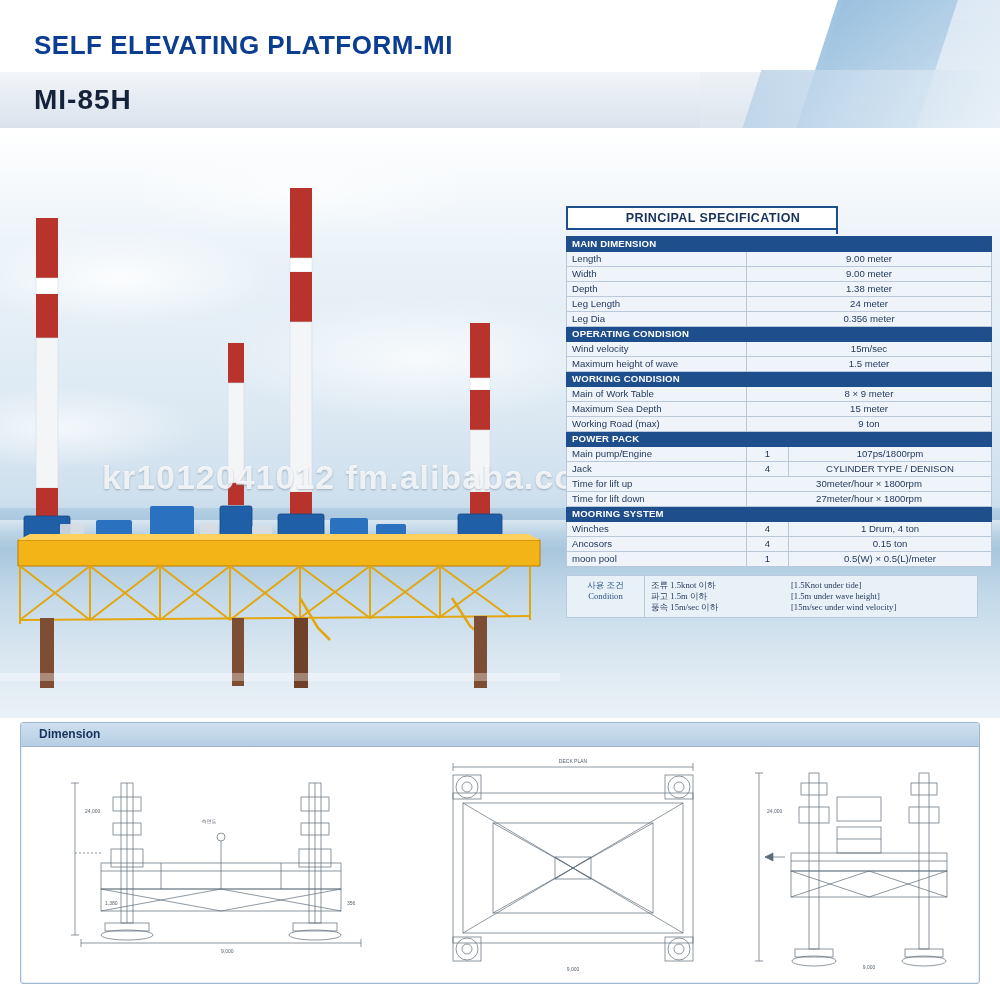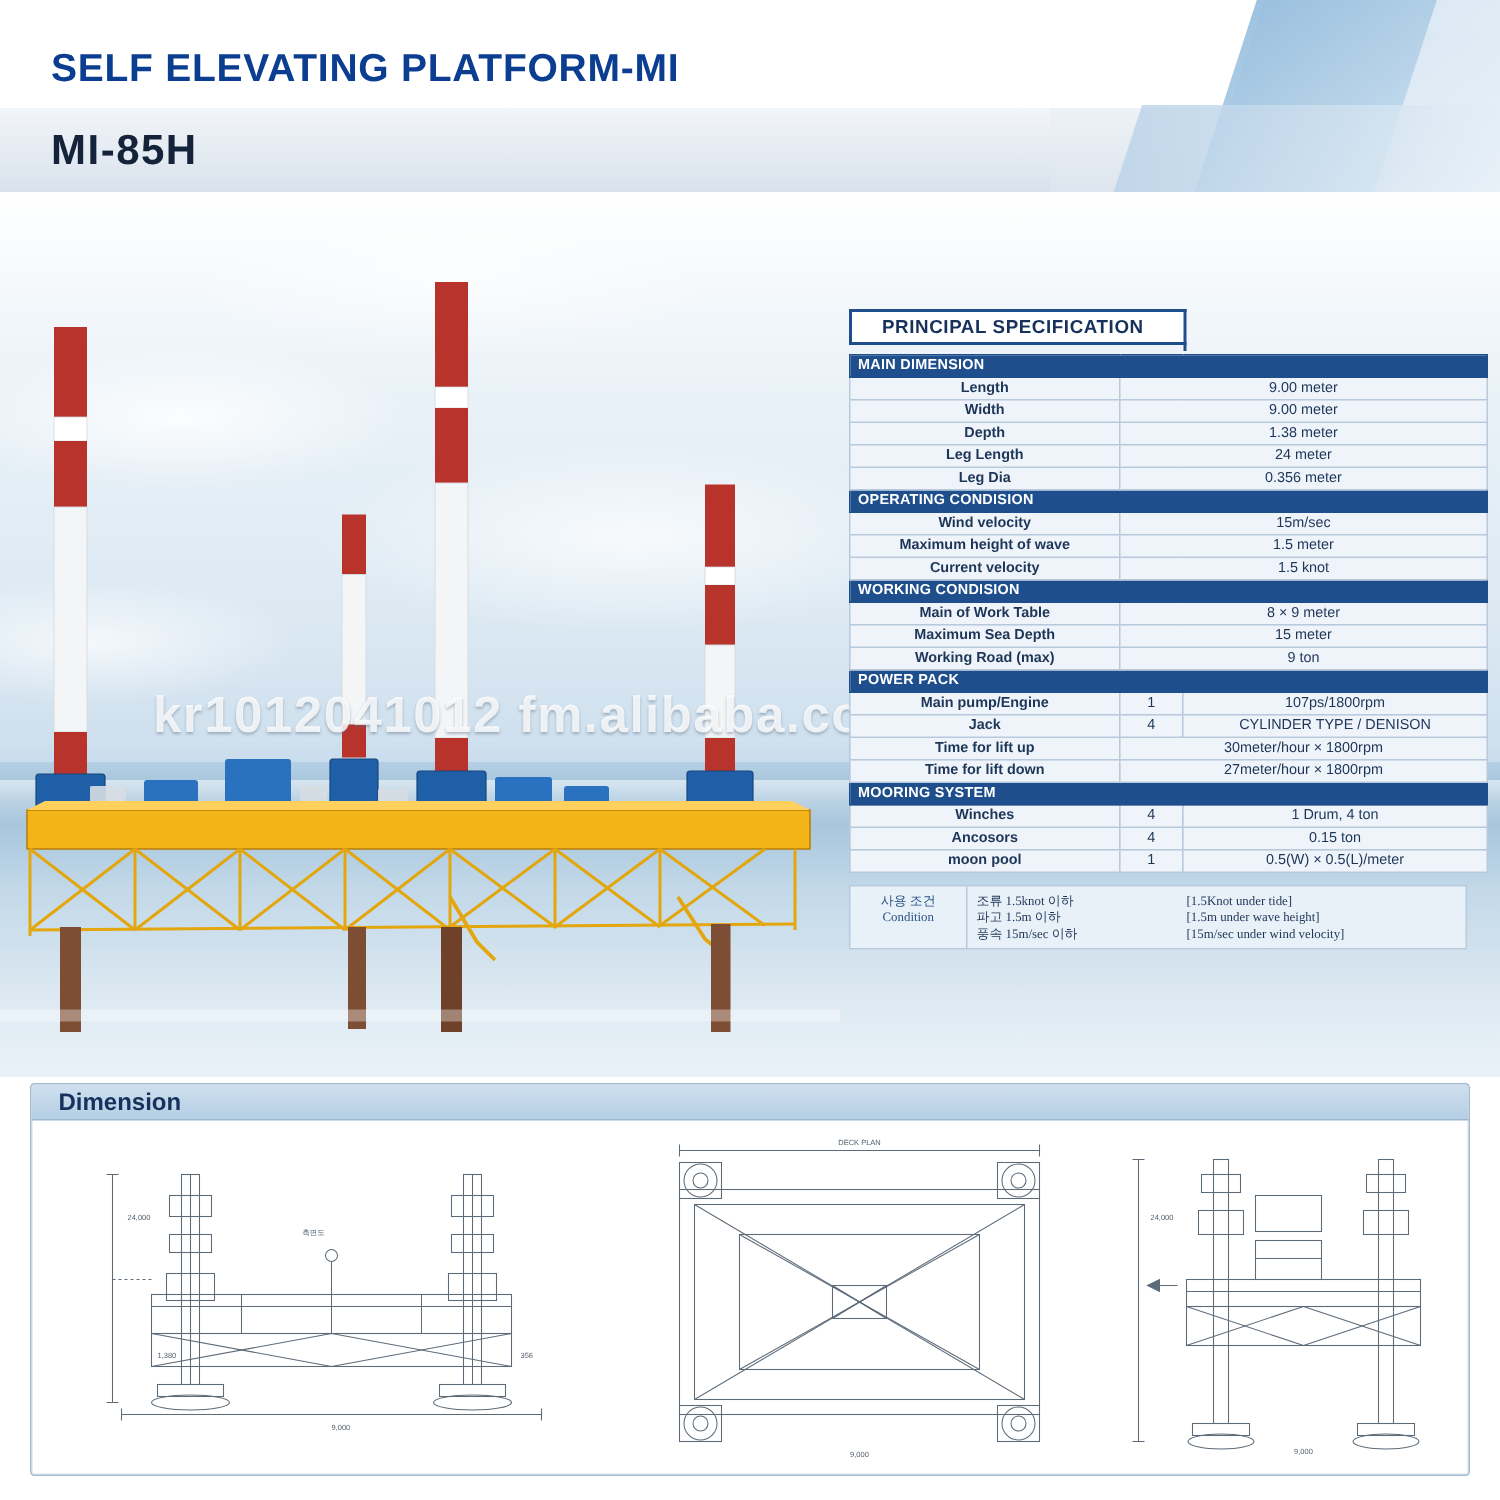--- a/index.html
+++ b/index.html
@@ -101,45 +101,45 @@
     position:absolute; left:60px; top:540px;
     font-size:30px; font-weight:bold; color:rgba(255,255,255,.45);
     letter-spacing:1px; white-space:nowrap;
   }
 
   
   .spec-wrap {
     position:absolute; left:566px; top:206px; width:412px;
   }
   .spec-title-bar {
-    position:relative; height:24px; width:225px;
+    position:relative; height:24px; width:272px;
     border-top:2px solid #1f4e8c; border-bottom:2px solid #1f4e8c;
     border-left:2px solid #1f4e8c;
     background:#ffffff;
-    display:flex; align-items:center;
+    display:flex; align-items:center;justify-content:center;
   }
   .spec-title-bar:after {
     content:""; position:absolute; right:0; top:-2px; width:2px; height:28px; background:#1f4e8c;
   }
   .spec-title {
     font-size:12.5px; font-weight:bold; color:#16325c; padding-left:20px; letter-spacing:.4px;
   }
   table.spec {
     width:426px; border-collapse:collapse; margin-top:6px;
     font-size:9.6px; color:#1d3557;
   }
   table.spec td {
     border:1px solid #b9c9dc; padding:1px 5px; height:14px; line-height:12px;
     background:#eef4fa;
   }
   table.spec tr.section td {
     background:#1f4e8c; color:#ffffff; font-weight:bold; font-size:9.6px;
     border:1px solid #1f4e8c; letter-spacing:.2px;
   }
-  td.k { width:180px; text-align:center; background:#eef4fa;font-weight:bold; }
+  td.k { width:180px; text-align:left; background:#eef4fa; }
   td.q { width:42px; text-align:center; background:#e3ecf6; }
   td.v { text-align:center; background:#e8f0f8; }
 
   .cond-box {
     margin-top:8px; width:412px; border:1px solid #b9c9dc; background:#e9f1f8;
     display:flex; font-size:8.6px; color:#1d3557;font-family:Liberation Serif, serif;
   }
   .cond-left {
     width:78px; padding:4px 4px; border-right:1px solid #b9c9dc;
     text-align:center; line-height:11px; color:#2a5285;
@@ -155,21 +155,21 @@
     border-radius:3px;
     box-shadow:0 0 0 1px #e5edf5 inset;
     overflow:hidden;
   }
   .dim-header {
     position:absolute; left:0; top:0; width:960px; height:24px;
     background:linear-gradient(to bottom,#cfe0ef,#b5cee4);
     border-bottom:1px solid #9fb8d0;
   }
   .dim-header span {
-    position:absolute; left:18px; top:4px; font-size:16px; font-weight:bold; color:#16325c;
+    position:absolute; left:18px; top:4px; font-size:12px; font-weight:bold; color:#16325c;
   }
   .dwg { position:absolute; top:30px; }
   .dwg svg { display:block; }
 
   .tiny { font-size:5px; fill:#55616e; font-family:"Liberation Sans", sans-serif; }
 </style>
 </head>
 <body>
 
 <div class="header">
@@ -323,24 +323,20 @@
         <td colspan="3">OPERATING CONDISION</td>
       </tr>
       <tr>
         <td class="k">Wind velocity</td>
         <td colspan="2" class="v">15m/sec</td>
       </tr>
       <tr>
         <td class="k">Maximum height of wave</td>
         <td colspan="2" class="v">1.5 meter</td>
       </tr>
-      <tr>
-        <td class="k">Current velocity</td>
-        <td colspan="2" class="v">1.5 knot</td>
-      </tr>
 
       <tr class="section">
         <td colspan="3">WORKING CONDISION</td>
       </tr>
       <tr>
         <td class="k">Main of Work Table</td>
         <td colspan="2" class="v">8 × 9 meter</td>
       </tr>
       <tr>
         <td class="k">Maximum Sea Depth</td>

